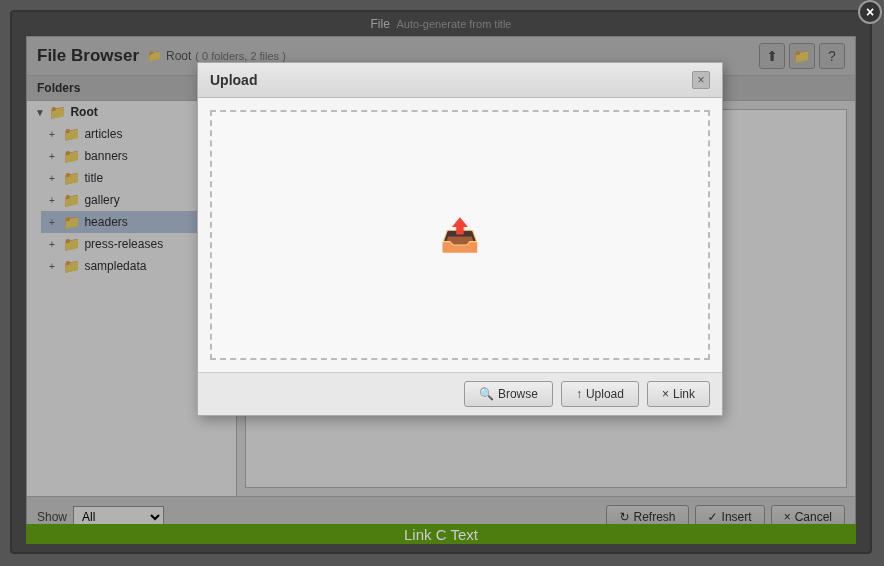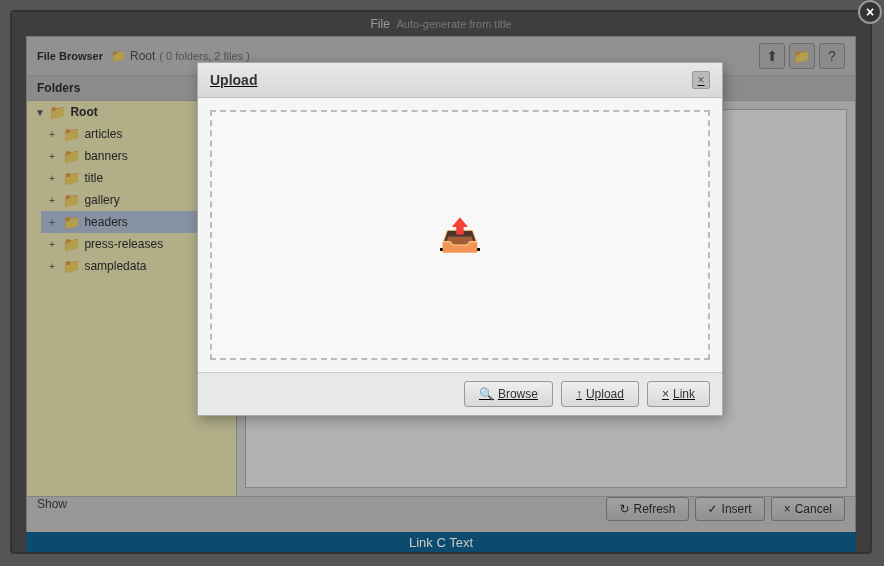--- a/index.html
+++ b/index.html
@@ -76,21 +76,21 @@
 
     .fb-header-left {
       display: flex;
       align-items: center;
       gap: 8px;
     }
 
     .fb-title {
       font-weight: bold;
       color: #333;
-      font-size: 11px;
+      font-size: 17px;
     }
 
     .fb-breadcrumb {
       display: flex;
       align-items: center;
       gap: 4px;
       color: #555;
       font-size: 12px;
     }
 
@@ -115,21 +115,21 @@
 
     
     .fb-main {
       display: flex;
       height: calc(100% - 80px);
     }
 
     
     .fb-sidebar {
       width: 210px;
-      background: #fef9c3;
+      background: #ffffff;
       border-right: 1px solid #bbb;
       overflow-y: auto;
     }
 
     .fb-sidebar-header {
       background: #c8c8c8;
       padding: 5px 10px;
       font-weight: bold;
       font-size: 12px;
       color: #333;
@@ -196,21 +196,21 @@
       margin: 8px;
       border: 1px solid #bbb;
     }
 
     
     .fb-bottom {
       height: 40px;
       background: #d8d8d8;
       border-top: 1px solid #bbb;
       display: flex;
-      align-items: flex-start;
+      align-items: center;
       justify-content: space-between;
       padding: 0 10px;
       gap: 48px;
     }
 
     .fb-bottom-left {
       display: flex;
       align-items: center;
       gap: 6px;
       font-size: 12px;
@@ -257,21 +257,20 @@
     }
 
     .upload-dialog {
       position: absolute;
       top: 50px;
       left: 185px;
       width: 526px;
       background: #fff;
       border: 1px solid #aaa;
       box-shadow: 2px 4px 12px rgba(0,0,0,0.3);
-      text-decoration: underline;
     }
 
     .upload-dialog-header {
       background: linear-gradient(to bottom, #e8e8e8, #d8d8d8);
       padding: 8px 12px;
       display: flex;
       align-items: center;
       justify-content: space-between;
       border-bottom: 1px solid #bbb;
     }
@@ -339,30 +338,30 @@
       background: linear-gradient(to bottom, #eeeeee, #d8d8d8);
       color: #333;
       display: flex;
       align-items: center;
       gap: 4px;
     }
 
     
     .link-bar {
       position: absolute;
-      bottom: 0;
+      bottom: 8px;
       left: 14px;
       right: 14px;
       height: 20px;
-      background: #0c4a6e;
+      background: #4d7c0f;
       display: flex;
       align-items: center;
       justify-content: center;
       color: #ccc;
-      font-size: 13px;
+      font-size: 15px;
     }
   </style>
 </head>
 <body>
 
 <div class="outer-frame">
 
   <div class="outer-close-btn">
     <span>×</span>
   </div>
@@ -443,20 +442,25 @@
 
       <div class="fb-details">
         <div class="fb-details-header">Details</div>
         <div class="fb-details-content"></div>
       </div>
     </div>
 
     <div class="fb-bottom">
       <div class="fb-bottom-left">
         <span>Show</span>
+        <select class="show-select">
+          <option>All</option>
+          <option>Images</option>
+          <option>Documents</option>
+        </select>
       </div>
       <div class="fb-bottom-right">
         <button class="action-btn refresh-btn">
           <span>↻</span>
           <span>Refresh</span>
         </button>
         <button class="action-btn insert-btn">
           <span>✓</span>
           <span>Insert</span>
         </button>

